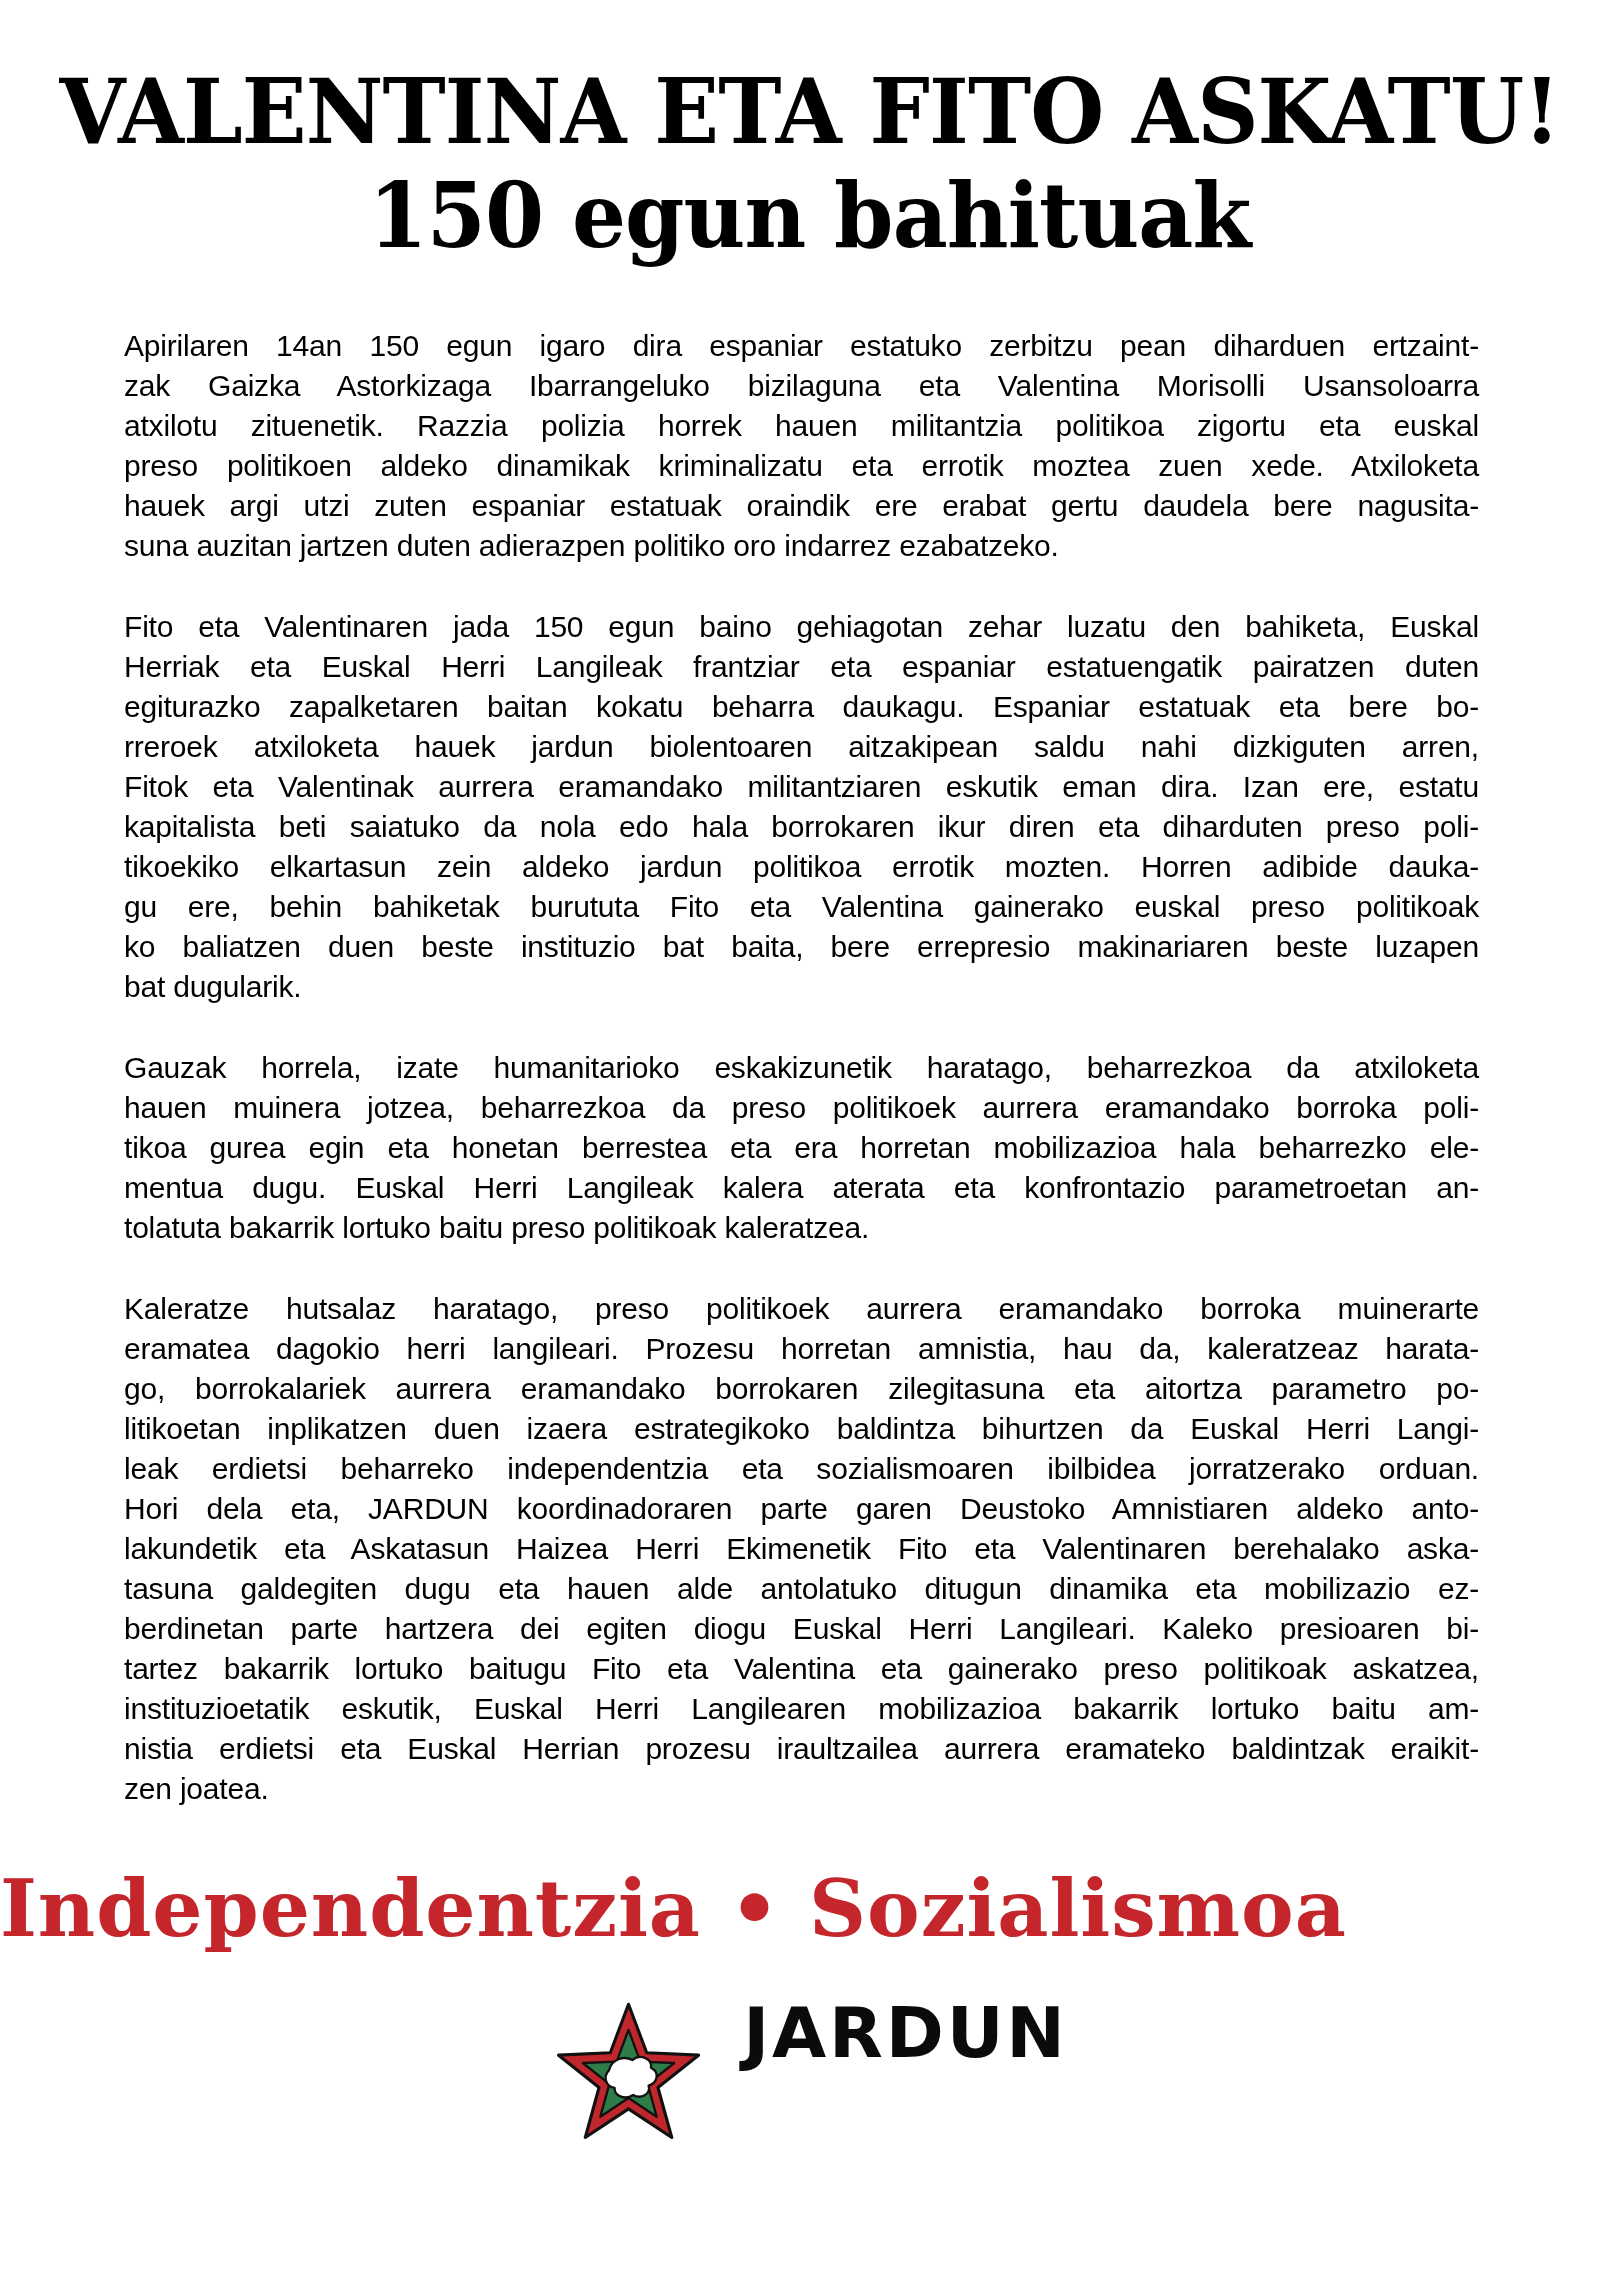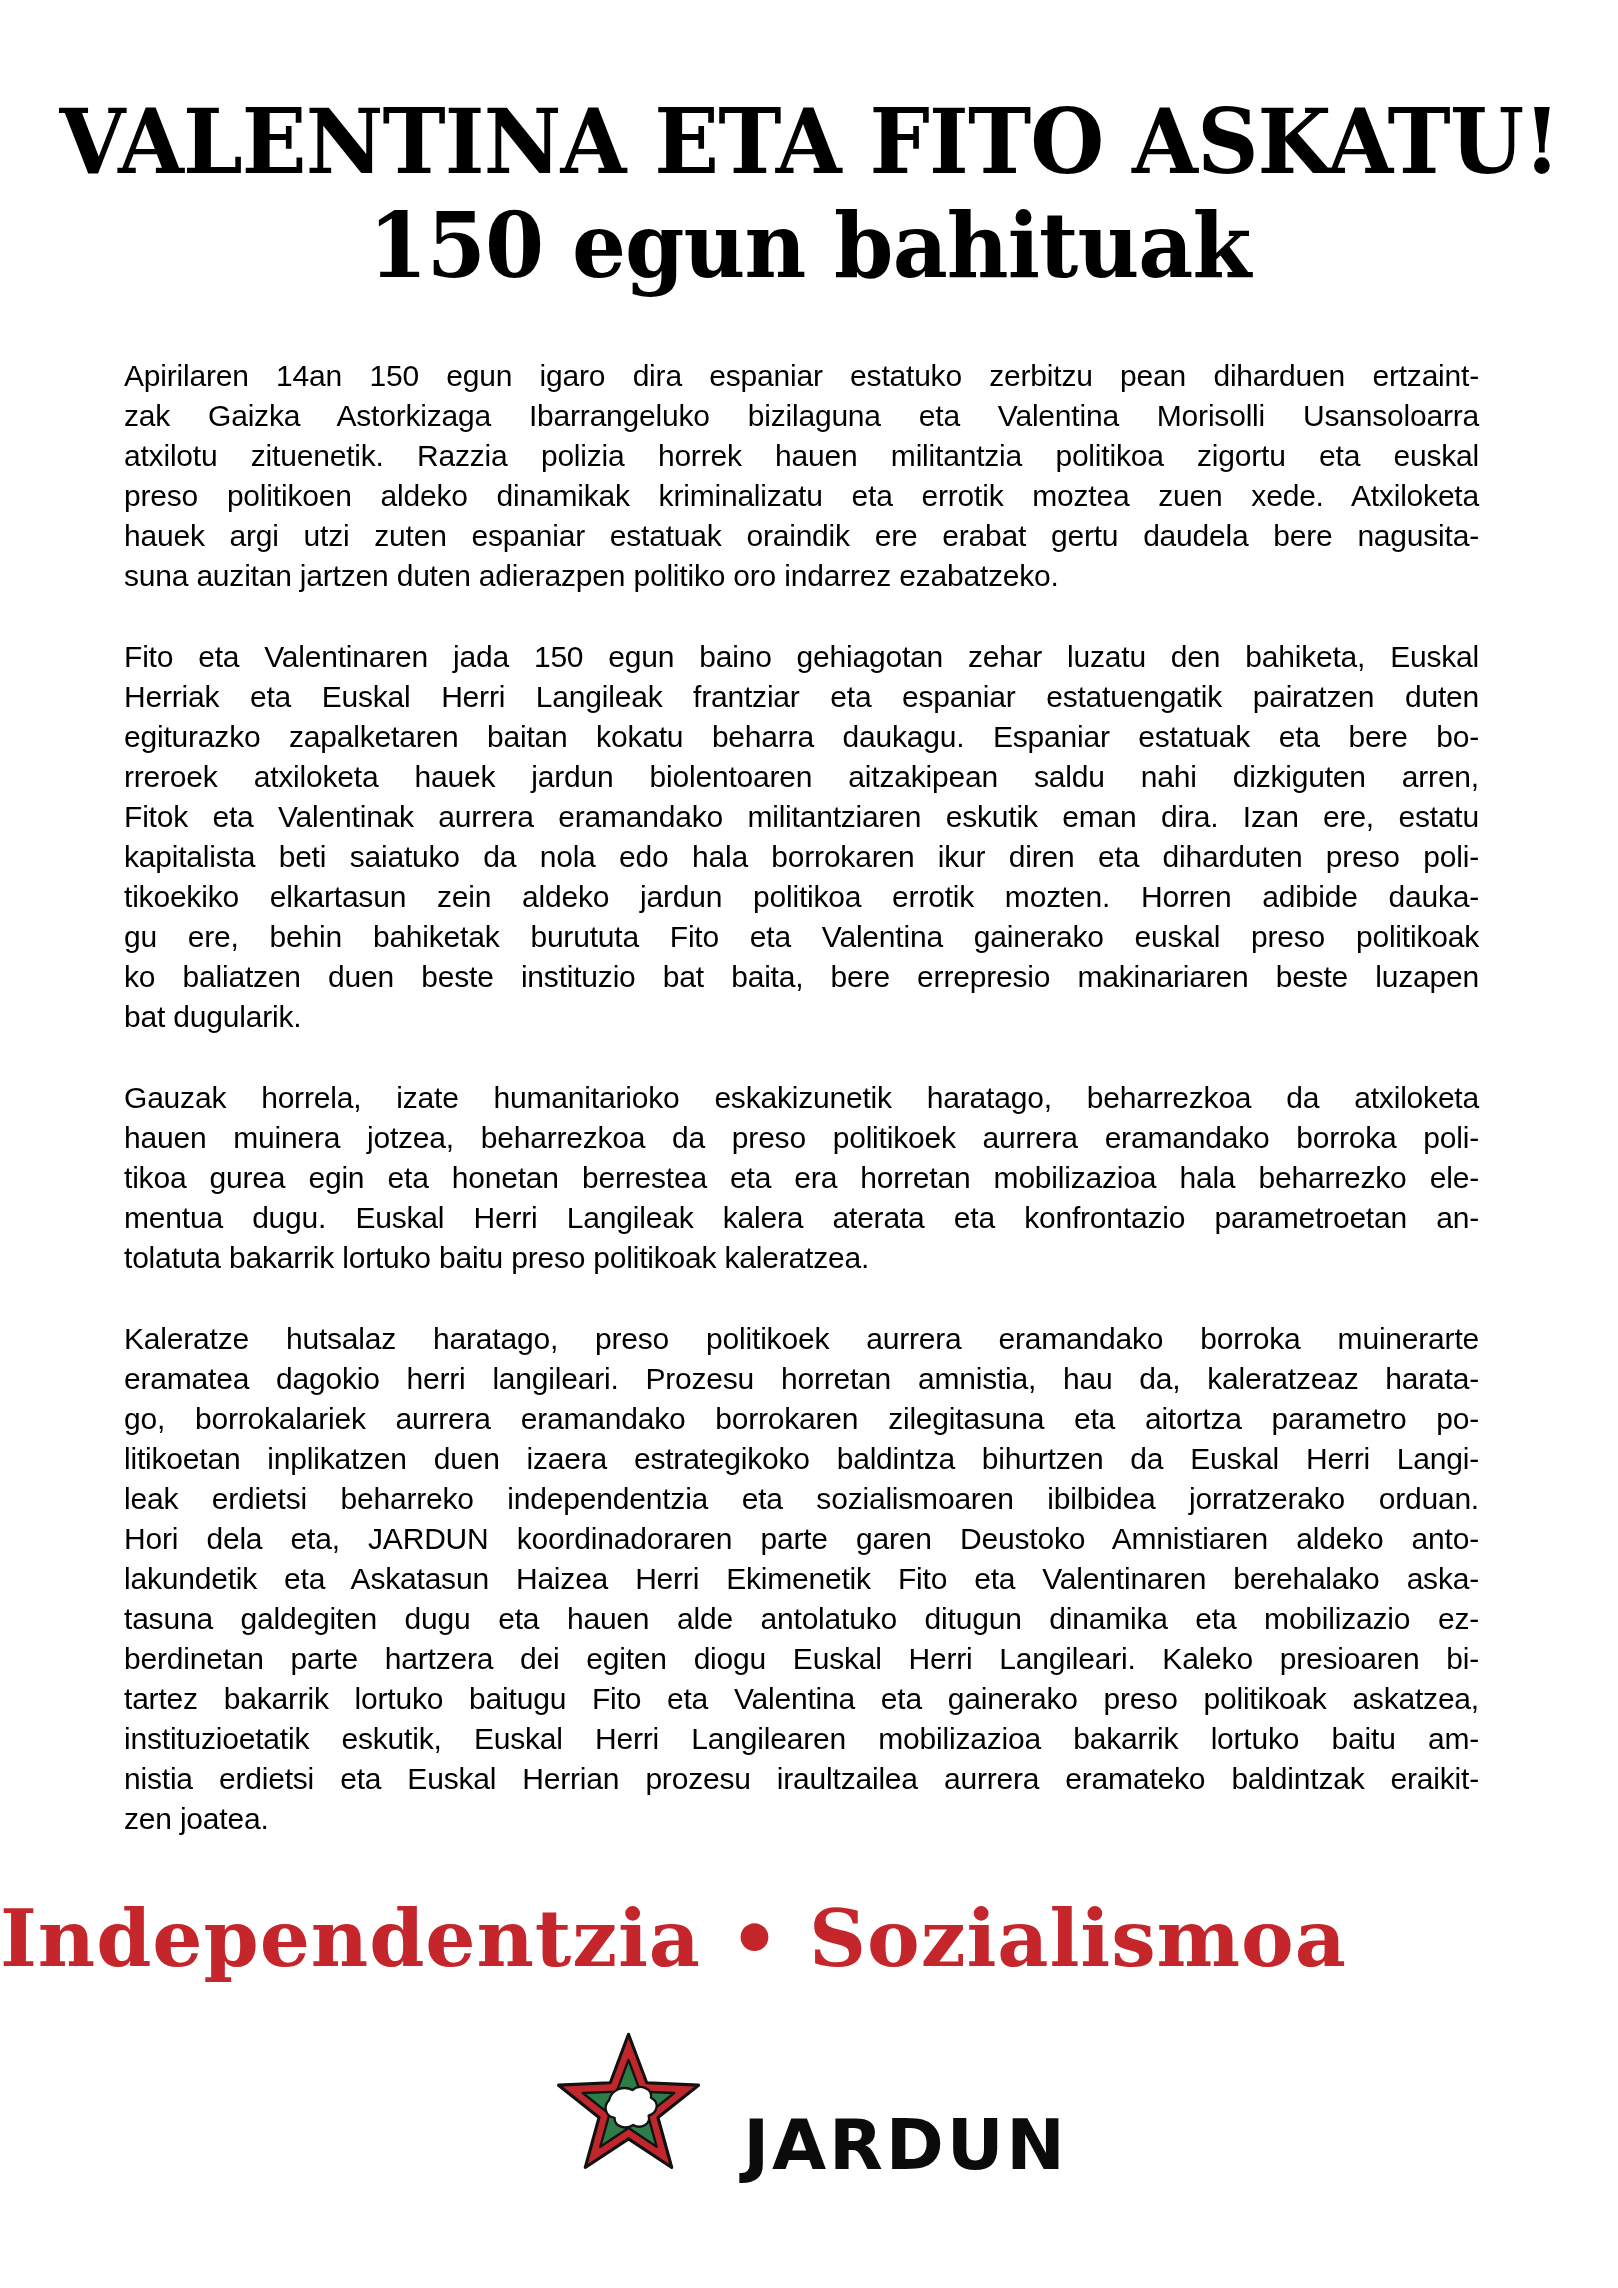--- a/index.html
+++ b/index.html
@@ -6,21 +6,21 @@
   .page {
     position:relative;
     width:1619px;
     height:2289px;
     background:#ffffff;
     overflow:hidden;
     font-family:"Liberation Sans", sans-serif;
     color:#000000;
   }
   .title-block {
-    padding-top:89px;
+    padding-top:59px;
     text-align:center;
     font-family:"DejaVu Serif", serif;
     font-weight:bold;
     color:#000000;
   }
   .title-line {
     margin:0;
     font-size:85px;
     line-height:104px;
     letter-spacing:-0.9px;
@@ -46,21 +46,21 @@
     text-align:left;
     font-family:"DejaVu Serif", serif;
     font-weight:bold;
     font-size:79px;
     line-height:92px;
     letter-spacing:0.9px;
   }
   .logo-row {
     margin-top:37px;
     display:flex;
-    align-items:flex-end;
+    align-items:flex-start;
     justify-content:center;
     gap:37px;
   }
   .star-svg { width:155px; height:164px; display:block; }
   .wordmark {
     font-family:"DejaVu Sans", sans-serif;
     font-weight:bold;
     font-size:70px;
     letter-spacing:2.8px;
     color:#0b0b0b;

